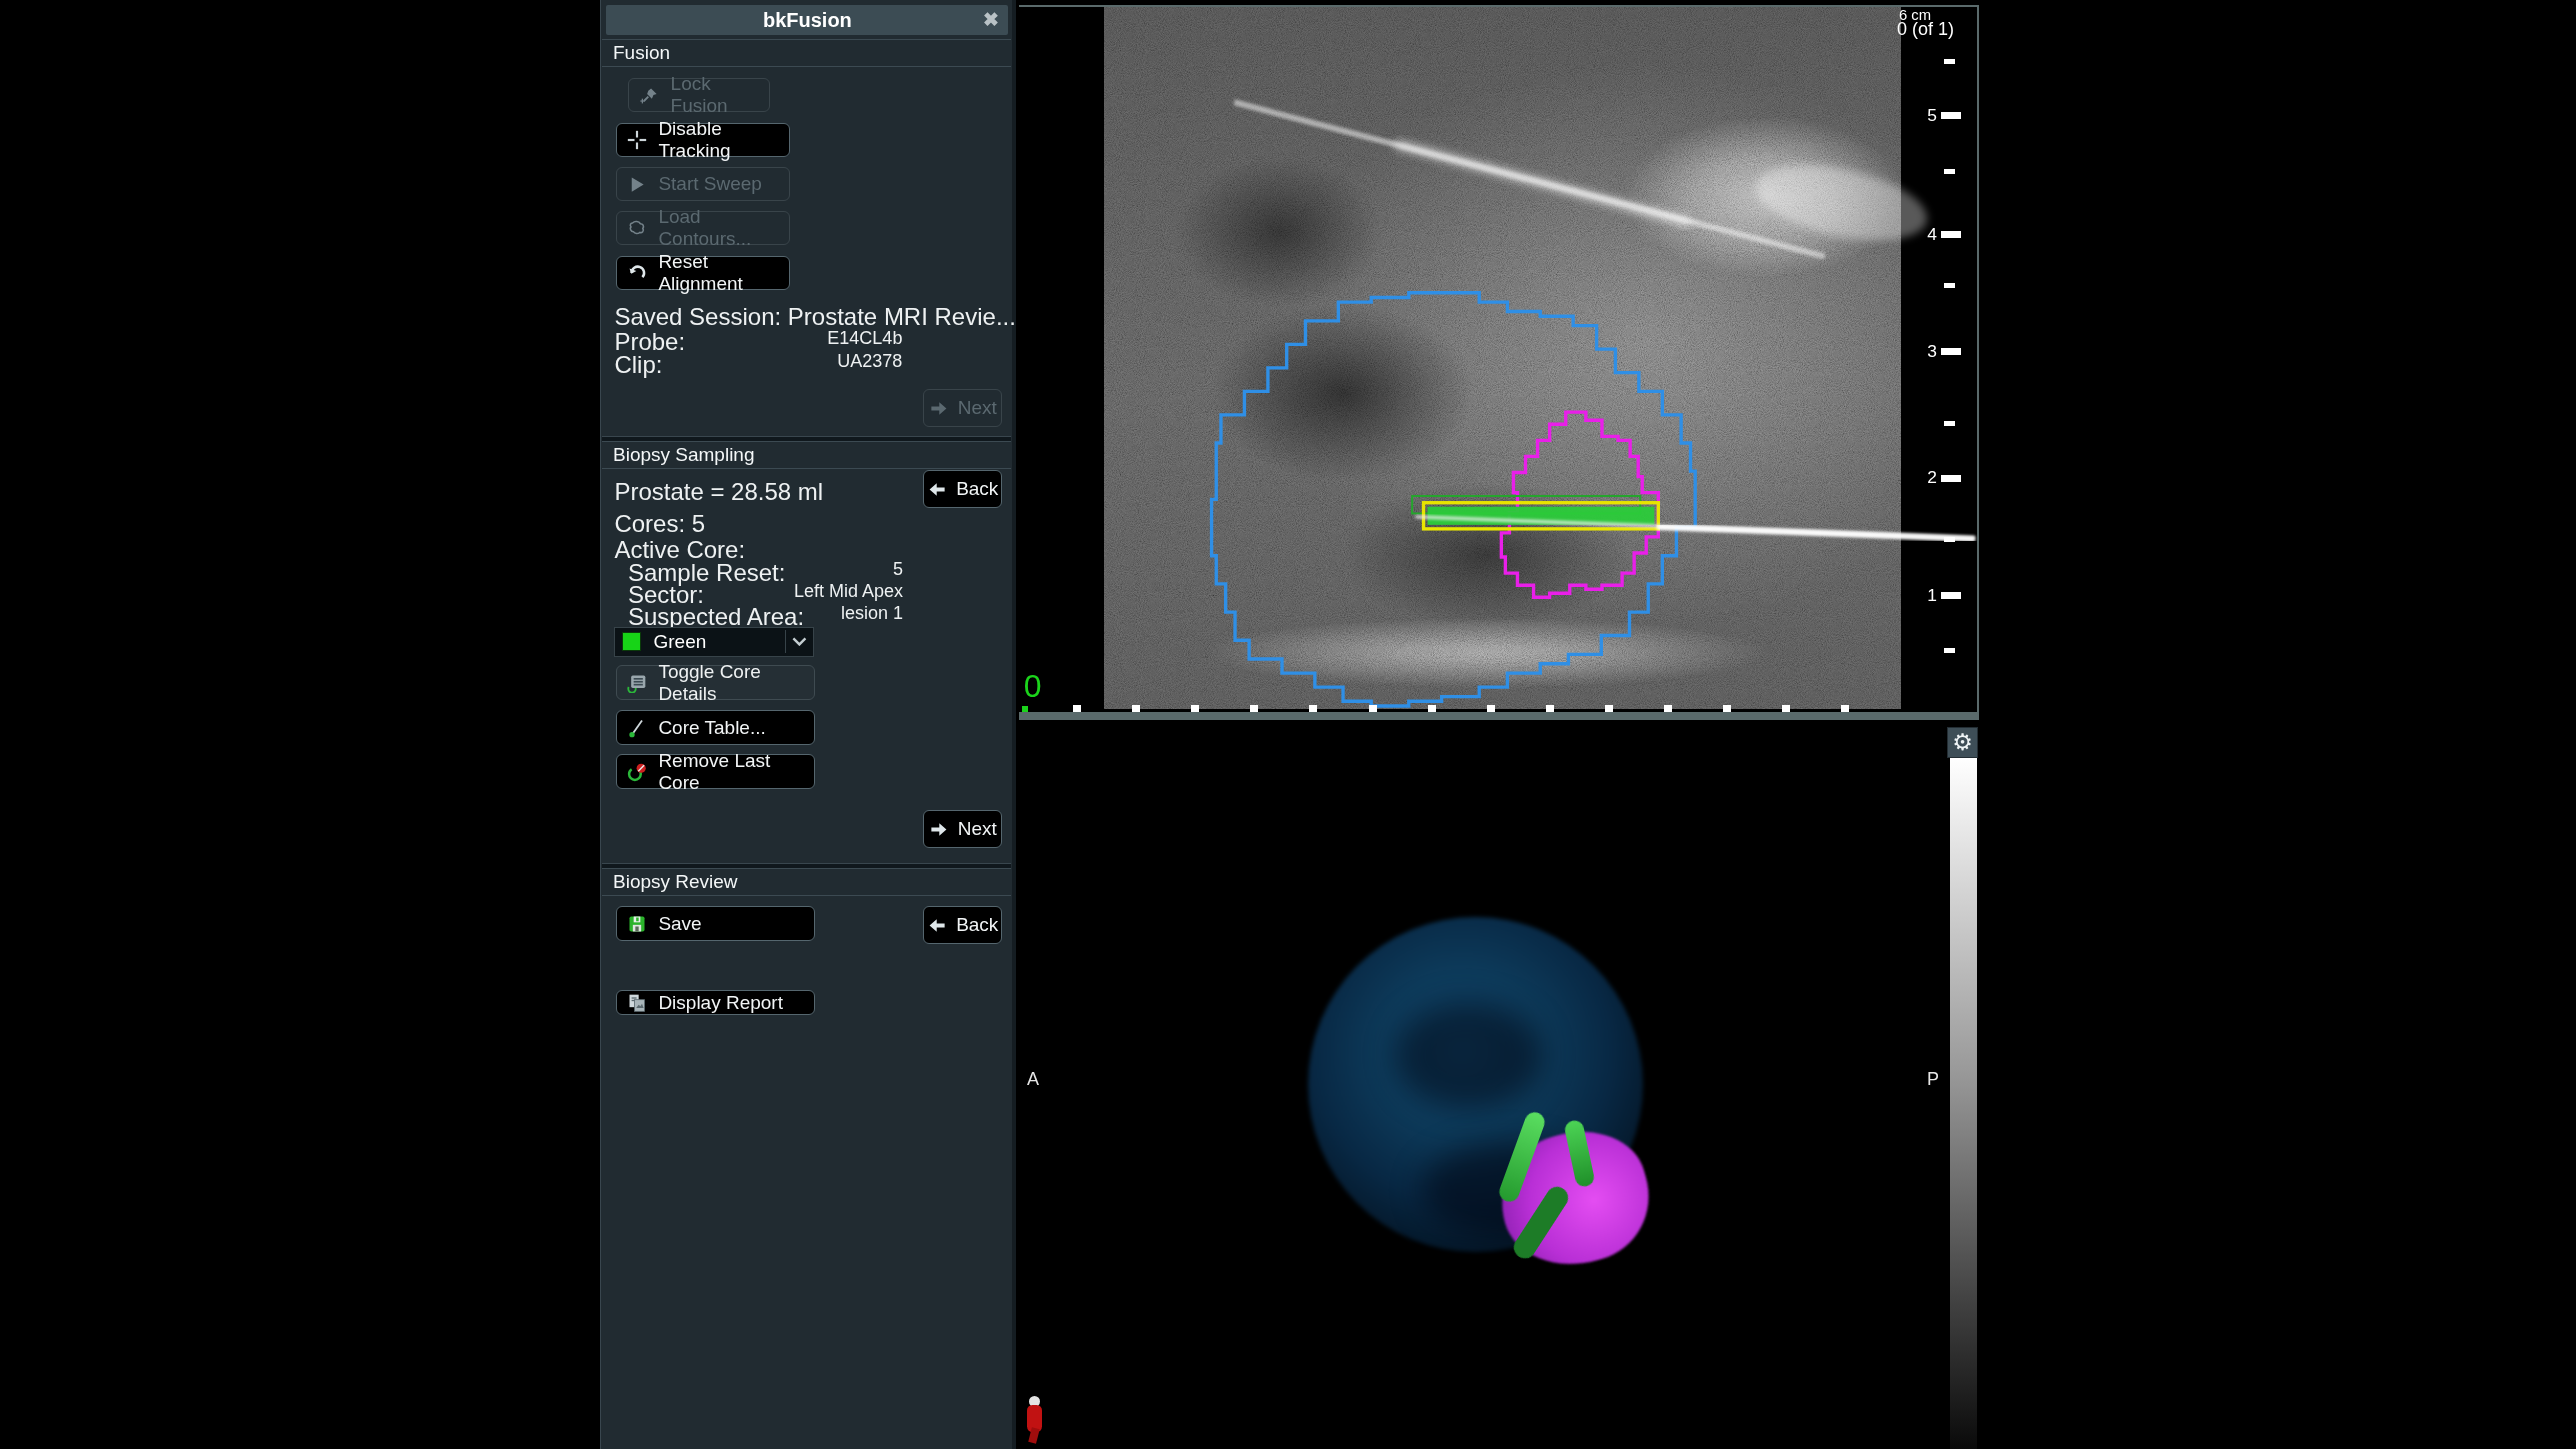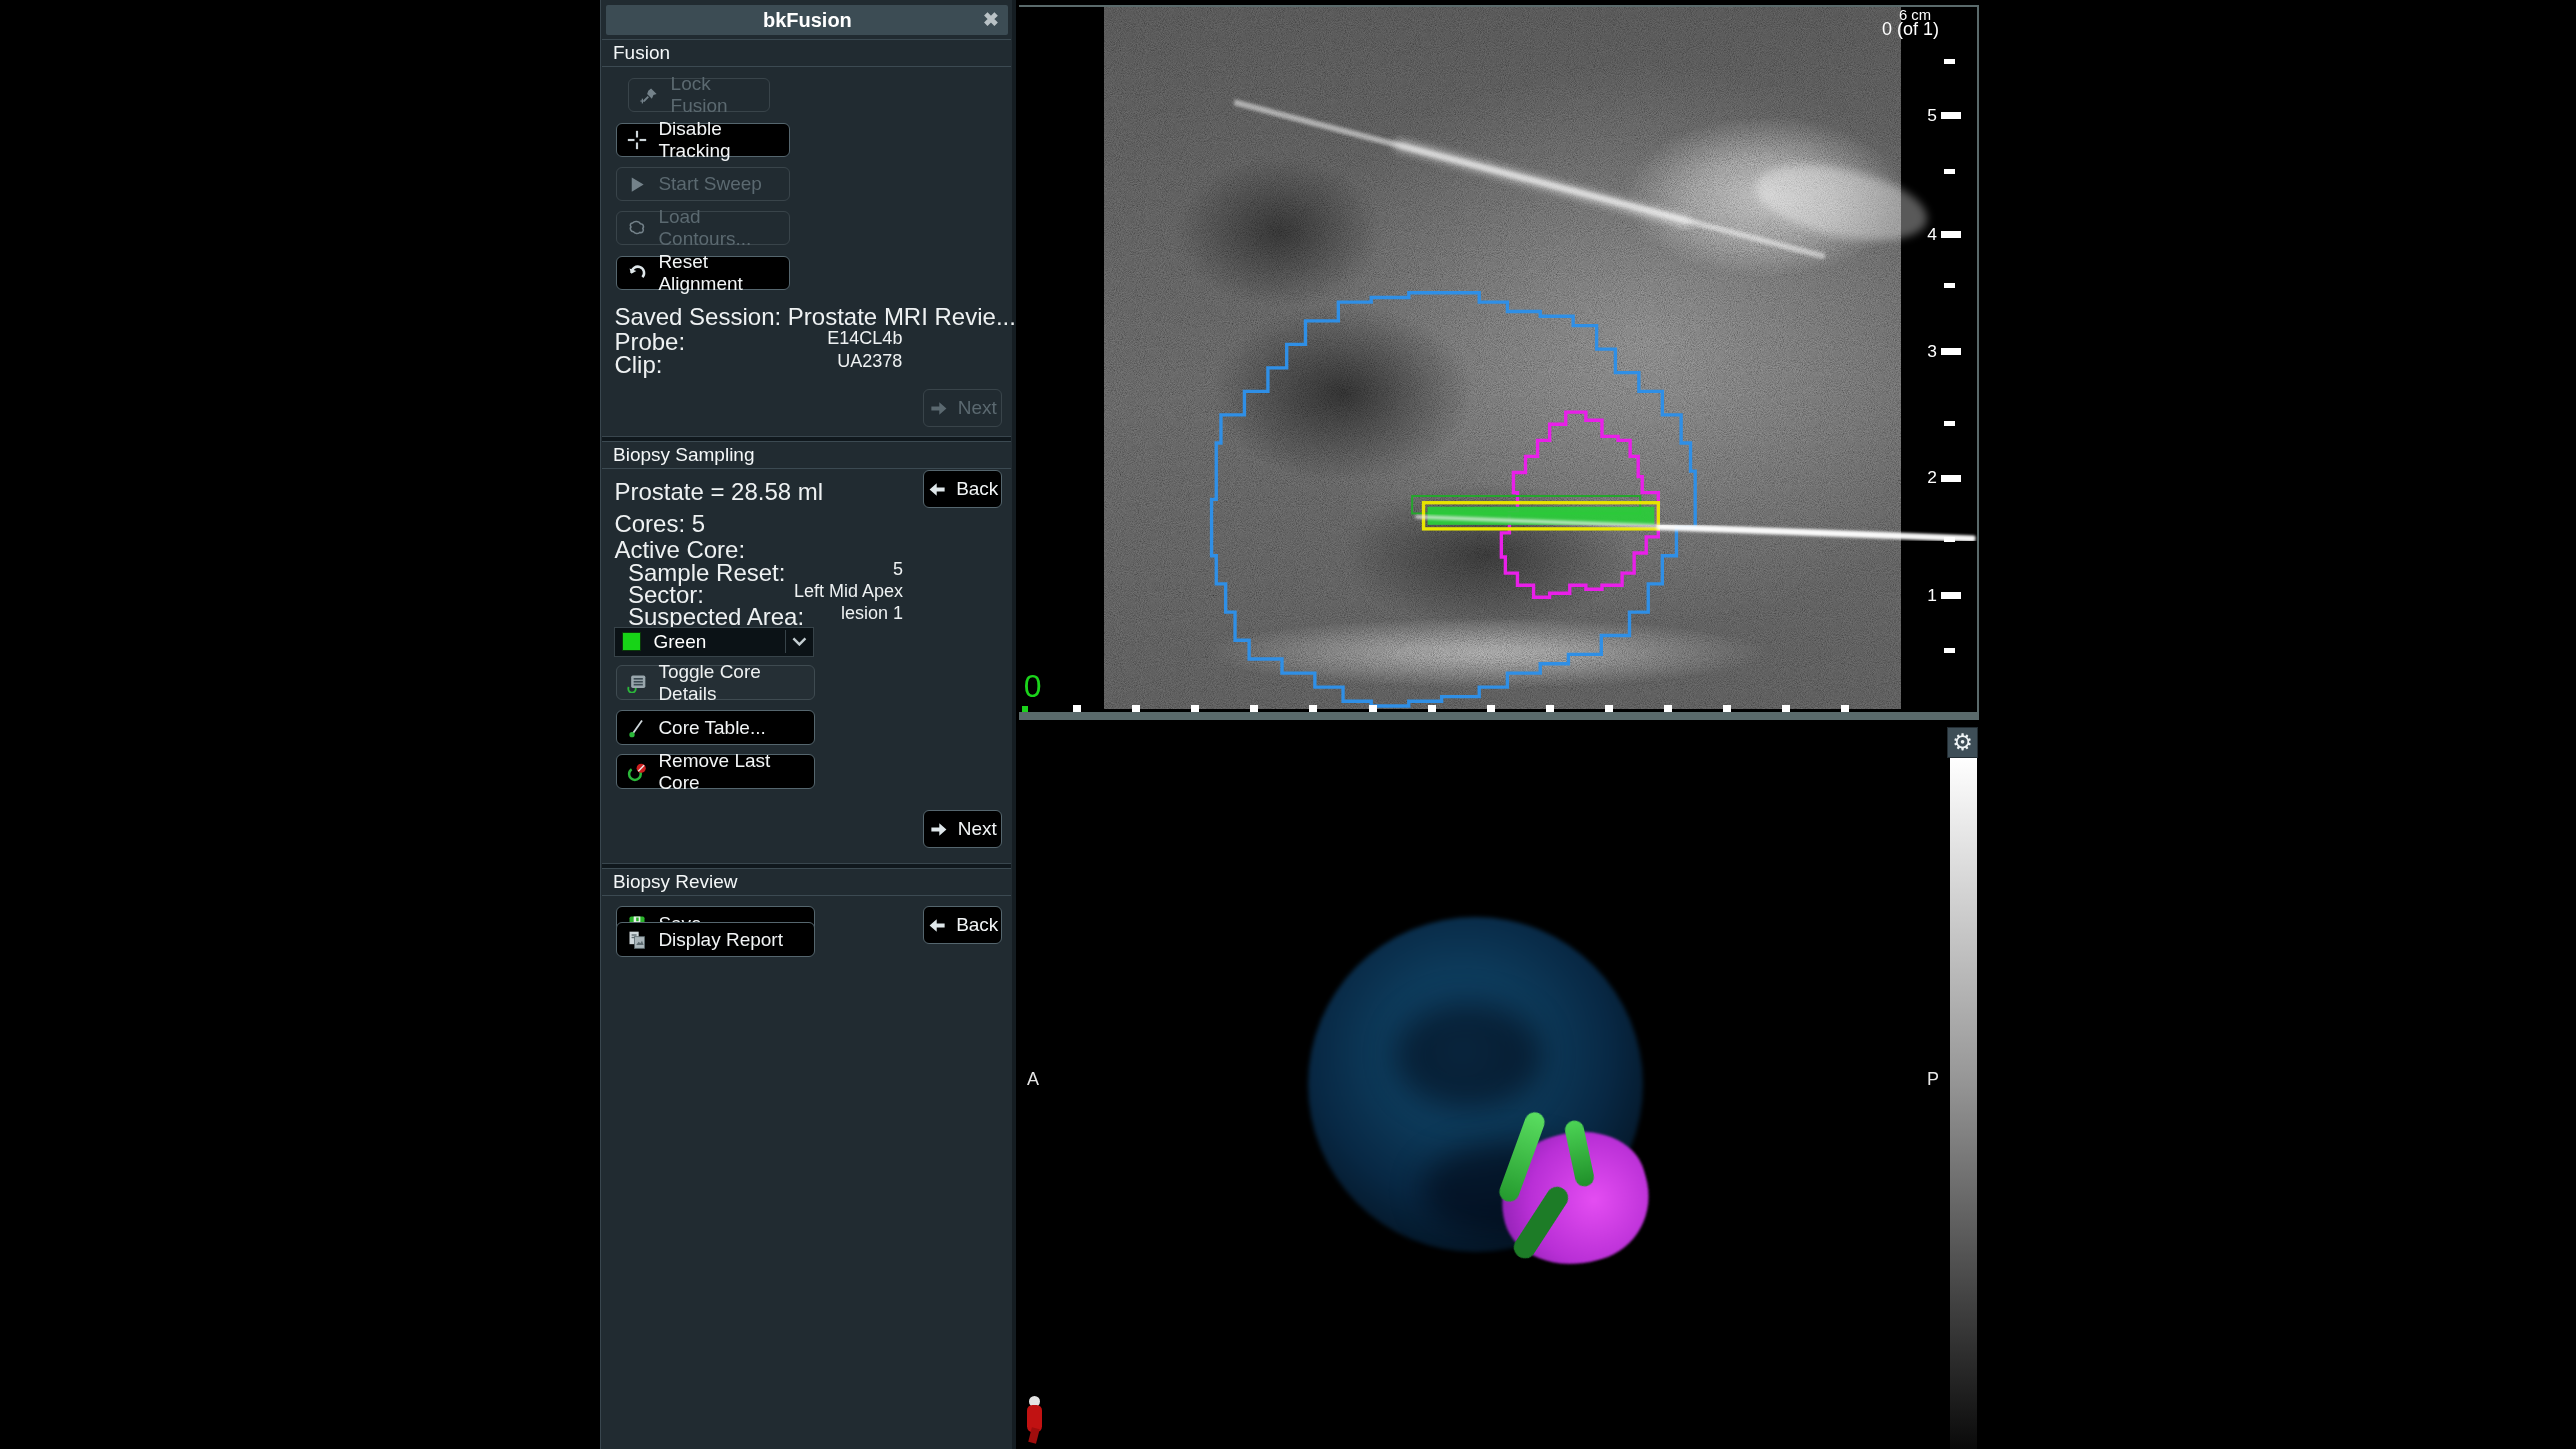--- a/index.html
+++ b/index.html
@@ -47,21 +47,21 @@
       radial-gradient(ellipse 148px 107px at 22% 32%, rgba(0,0,0,.45), rgba(0,0,0,0) 70%),
       radial-gradient(ellipse 470px 349px at 68% 48%, rgba(150,150,150,.45), rgba(90,90,90,.1) 80%),
       linear-gradient(180deg,#474747,#555 55%,#4c4c4c);}
   .usnoise{position:absolute;left:0;top:0;width:100%;height:100%;opacity:.5;mix-blend-mode:overlay;}
   .usov{left:0;top:0;}
   .rlabel{position:absolute;font-size:17.4px;color:#fff;text-align:right;width:24px;}
   .rtickM{position:absolute;left:922px;width:20px;height:6.7px;background:#fff;}
   .rtickm{position:absolute;left:925px;width:10.7px;height:4.7px;background:#fff;}
   .btick{position:absolute;top:0;width:8px;height:6.7px;background:#fff;}
   .depthlbl{position:absolute;left:880px;top:0;font-size:14.8px;color:#fff;}
-  .framelbl{position:absolute;left:863px;top:12px;width:87px;text-align:left;font-size:18px;color:#fff;}
+  .framelbl{position:absolute;left:863px;top:12px;width:87px;text-align:center;font-size:18px;color:#fff;}
   .usannot{position:absolute;left:4.7px;top:661px;font-size:32px;color:#1bd41b;}
   .usannotbar{position:absolute;left:2.7px;top:699px;width:6px;height:14.8px;background:#1bd41b;}
 
   .vdivider{left:1019px;top:712px;width:960px;height:8px;background:#5a6a6b;}
 
   
   .v3d{left:1019px;top:720px;width:960px;height:729px;background:#000;overflow:hidden;}
   .sphere{left:289px;top:197px;width:335px;height:335px;border-radius:50%;filter:blur(2px);
      background:radial-gradient(circle at 46% 40%, #11486e 0%, #0d3a5a 30%, #082844 55%, #041525 78%, #010710 96%);}
   .spot{border-radius:50%;filter:blur(14.8px);background:rgba(0,0,10,.5);}
@@ -264,21 +264,21 @@
 
     <div class="abs btn filled nav" style="left:322px;top:906px;width:79px;height:38px">
       <span class="ic">
         <svg width="19" height="19" viewBox="0 0 24 24">
             <path d="M21 9.5H11V4l-9 8 9 8v-5.5h10z" fill="#dfe7ea"></path>
           </svg>
       </span>
       <span>Back</span>
     </div>
 
-    <div class="abs btn filled" style="left:14.8px;top:922px;width:199px;height:35px">
+    <div class="abs btn filled" style="left:14.8px;top:990px;width:199px;height:25px">
       <span class="ic">
         <svg width="20" height="20" viewBox="0 0 24 24">
             <rect x="3" y="2" width="11" height="15" fill="#cfd8dc"></rect>
             <line x1="5.5" y1="6" x2="11.5" y2="6" stroke="#5c6a70" stroke-width="1.6"></line>
             <line x1="5.5" y1="9" x2="11.5" y2="9" stroke="#5c6a70" stroke-width="1.6"></line>
             <rect x="9" y="8" width="12" height="14" fill="#aab6bb" stroke="#5c6a70"></rect>
             <path d="M11 18l3-4 2 2 2-3 2 5z" fill="#5c6a70"></path>
           </svg>
       </span>
       <span>Display Report</span>

